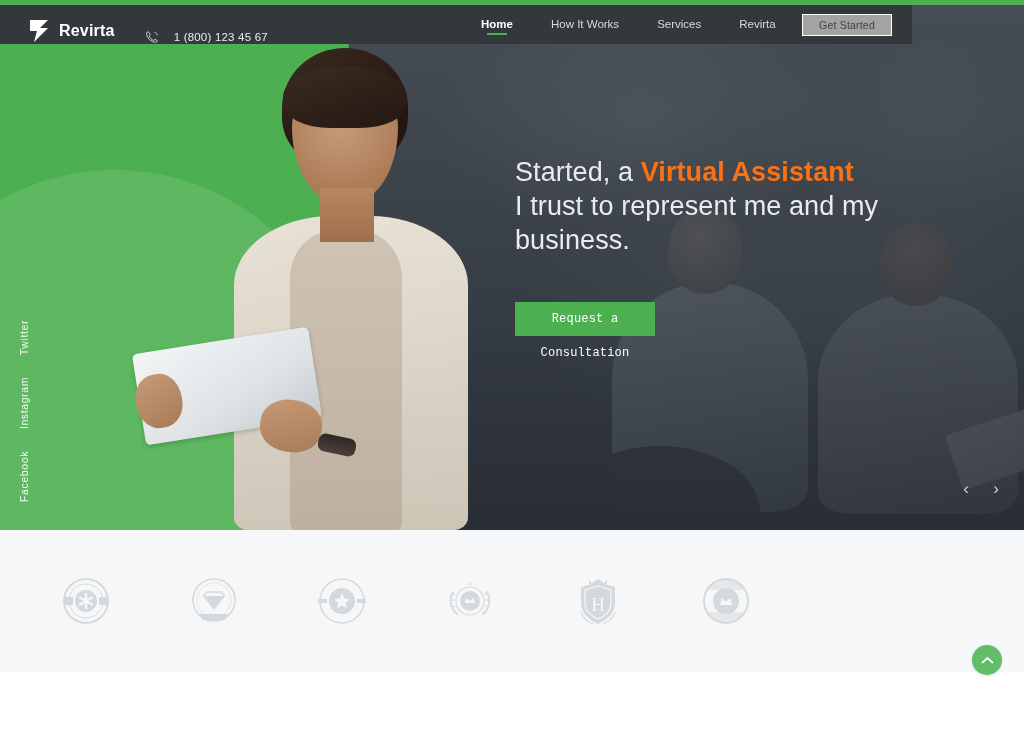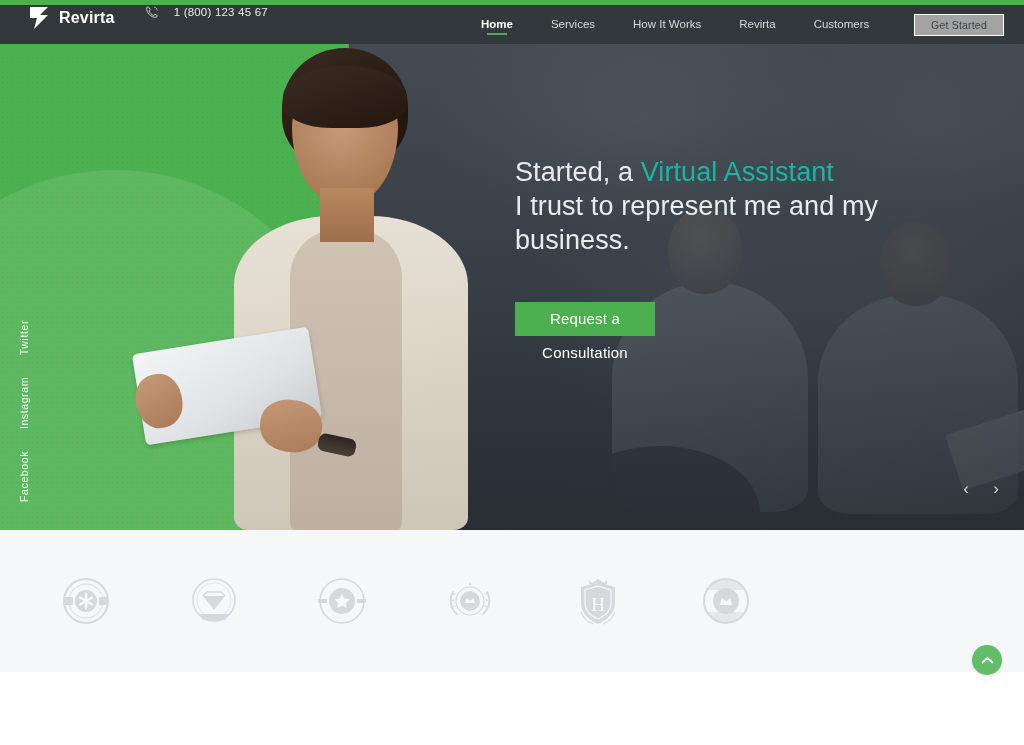--- a/index.html
+++ b/index.html
@@ -13,23 +13,23 @@
   .page { position: relative; width: 1024px; height: 745px; }
 
   
   .top-strip {
     position: absolute; top: 0; left: 0; width: 1024px; height: 5px;
     background: #4cb050; z-index: 40;
   }
 
   
   .header {
-    position: absolute; top: 5px; left: 0; width: 1024px; height: 39px;
+    position: absolute; top: 5px; left: 0; width: 912px; height: 39px;
     background: #32383b; z-index: 30;
-    display: flex; align-items: flex-start;
+    display: flex; align-items: flex-end;
   }
   .brand { display: flex; align-items: center; margin-left: 28px; }
   .brand-mark {
     width: 24px; height: 26px; position: relative; margin-right: 7px;
   }
   .brand-mark svg { display: block; }
   .brand-name {
     color: #ffffff; font-size: 16px; font-weight: bold; letter-spacing: .2px;
   }
   .phone { display: flex; align-items: center; margin-left: 30px; gap: 8px; }
@@ -150,26 +150,26 @@
     writing-mode: vertical-rl; transform: rotate(180deg);
     color: rgba(255,255,255,.92); font-size: 10.5px; letter-spacing: .6px;
     cursor: pointer; text-decoration: none;
   }
 
   
   .hero-copy { position: absolute; left: 515px; top: 155px; width: 430px; z-index: 14; }
   .hero-title {
     color: #e9ecef; font-size: 27px; line-height: 34px; font-weight: 300; letter-spacing: .1px;
   }
-  .hero-title b { color: #14b8a6; font-weight: normal; }
+  .hero-title b { color: #f97316; font-weight: bold; }
   .hero-btn {
     margin-top: 45px; width: 140px; height: 34px; background: #4cb050;
-    color: #ffffff; font-size: 15px; text-align: center; line-height: 34px;
+    color: #ffffff; font-size: 12px; text-align: center; line-height: 34px;
     cursor: pointer; letter-spacing: .2px; border: none;
-    font-family: Liberation Sans, sans-serif;
+    font-family: Liberation Mono, monospace;
   }
 
   
   .slider-nav {
     position: absolute; right: 20px; bottom: 33px; z-index: 16;
     display: flex; gap: 14px; align-items: center;
   }
   .slider-arrow {
     color: #cdd2d6; font-size: 17px; cursor: pointer; line-height: 1;
     width: 16px; text-align: center; user-select: none;
@@ -268,22 +268,22 @@
         <svg width="14" height="14" viewBox="0 0 14 14" aria-hidden="true">
           <path d="M3.2 1.6c-.6 0-1.3.6-1.5 1.3-.5 2 .9 4.8 2.7 6.6 1.8 1.8 4.6 3.2 6.6 2.7.7-.2 1.3-.9 1.3-1.5l-2.2-1.4-1.4 1.2c-1-.4-2-1-2.8-1.8-.8-.8-1.4-1.8-1.8-2.8l1.2-1.4L3.2 1.6z" fill="none" stroke="#e2e6e7" stroke-width="1"></path>
           <path d="M9.6 2.2c1.4.3 2.4 1.4 2.6 2.8" fill="none" stroke="#e2e6e7" stroke-width=".9" stroke-linecap="round"></path>
         </svg>
       </div>
       <div class="phone-text">1 (800) 123 45 67</div>
     </div>
 
     <div class="nav">
       <div class="nav-item active">Home</div>
+      <div class="nav-item">How It Works</div>
       <div class="nav-item">Services</div>
-      <div class="nav-item">How It Works</div>
       <div class="nav-item">Revirta</div>
       <div class="nav-item">Customers</div>
     </div>
 
     <div class="cta-header">Get Started</div>
   </div>
 
   <div class="clients">
     <div class="client-logos">
 

